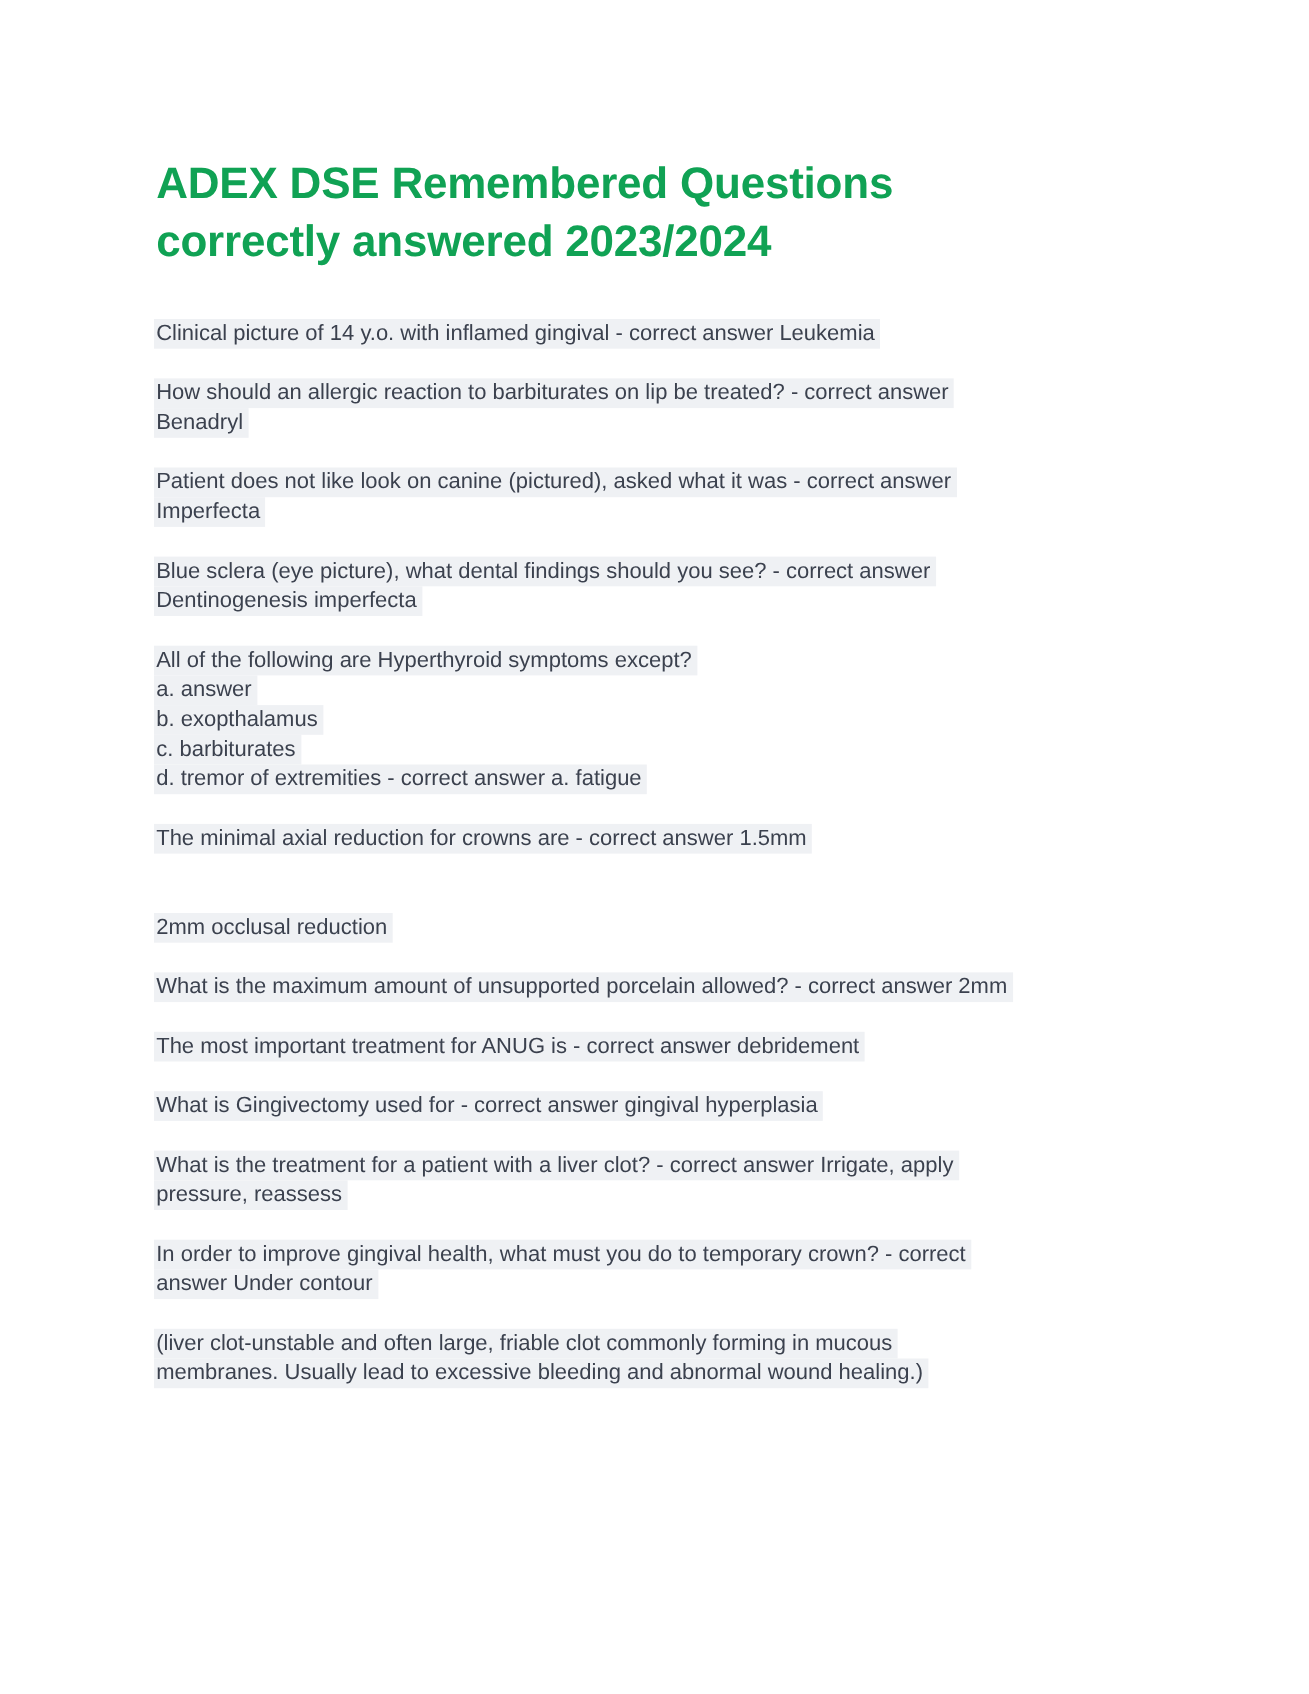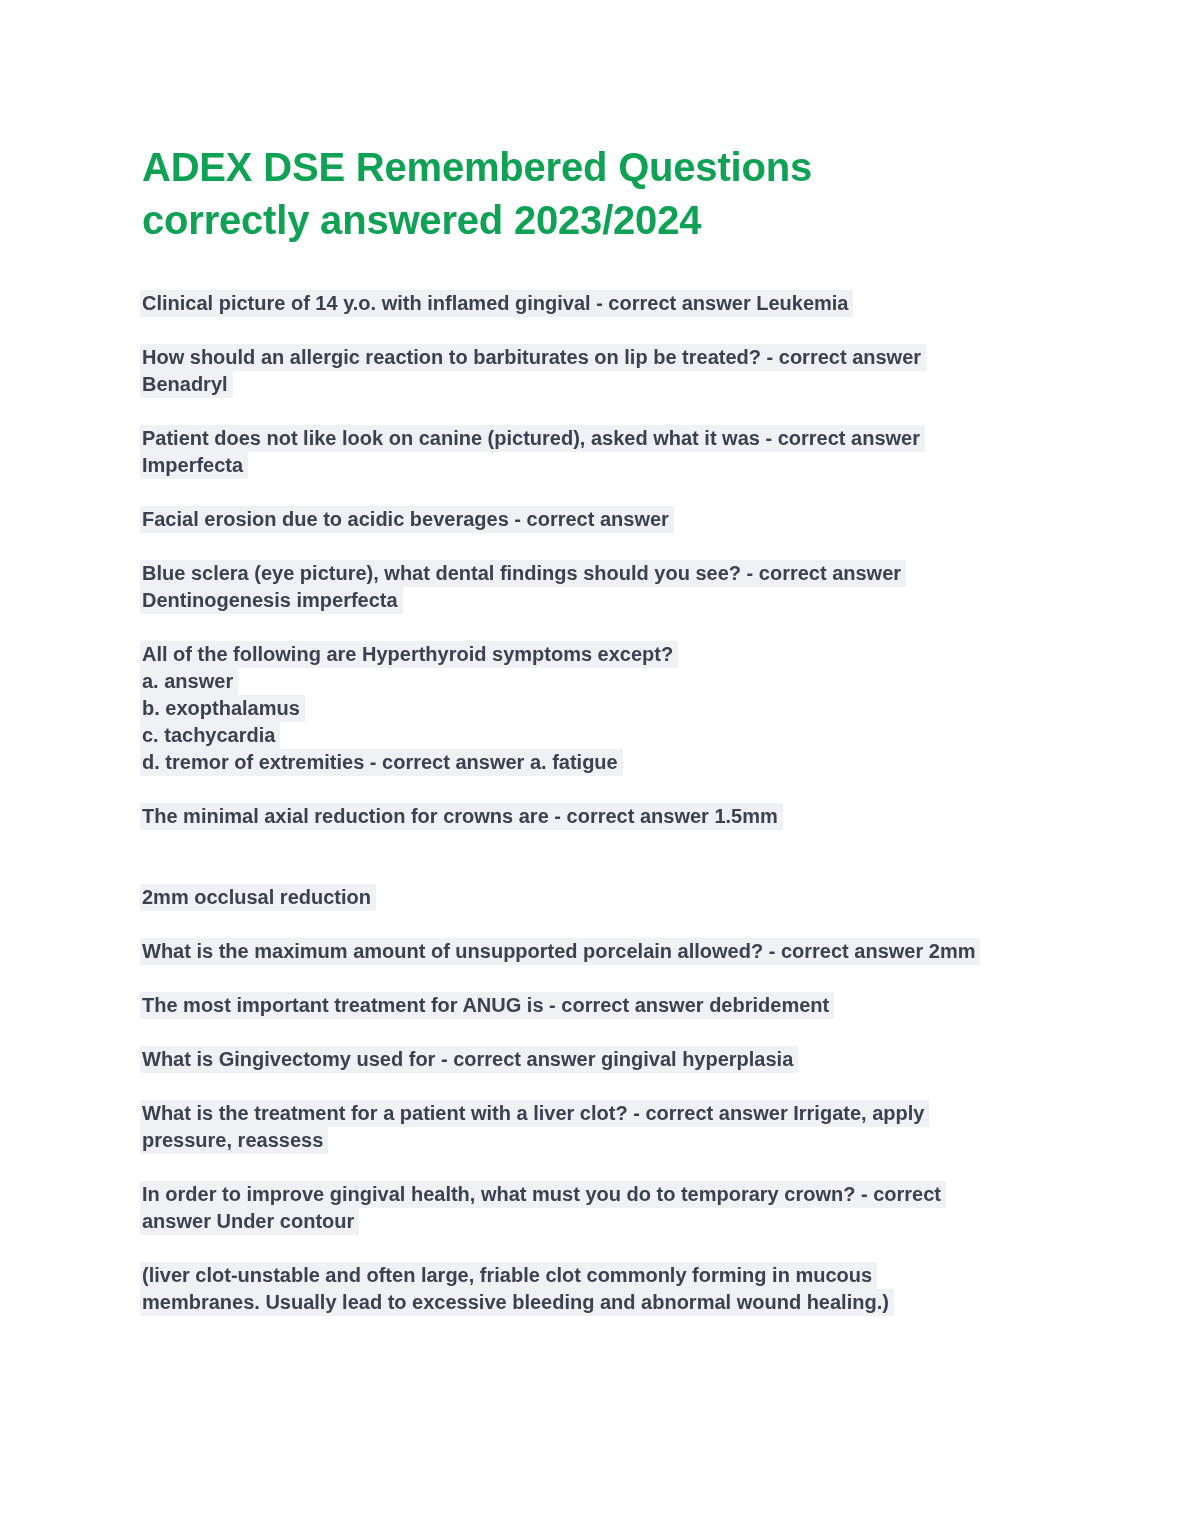--- a/index.html
+++ b/index.html
@@ -26,43 +26,41 @@
     line-height: 53px;
     font-weight: bold;
     color: var(--title-green, #10a254);
     letter-spacing: -0.2px;
   }
   p.para {
     margin: 0 0 27px 0;
     font-size: 20px;
     line-height: 27px;
     color: var(--body-text, #3b414e);
-    font-weight: bold;
   }
   .hl {
     background: var(--highlight-bg, #eff1f4);
     padding: 2px 5px 3px 2px;
     margin-left: -2px;
   }
 </style>
 </head>
 <body>
 
 <div class="page">
   <h1 class="doc-title">
     <span>ADEX DSE Remembered Questions</span><br>
     <span>correctly answered 2023/2024</span>
   </h1>
   <div>
       <p class="para"><span class="hl">Clinical picture of 14 y.o. with inflamed gingival - correct answer Leukemia</span></p>
       <p class="para"><span class="hl">How should an allergic reaction to barbiturates on lip be treated? - correct answer</span><br><span class="hl">Benadryl</span></p>
       <p class="para"><span class="hl">Patient does not like look on canine (pictured), asked what it was - correct answer</span><br><span class="hl">Imperfecta</span></p>
-      <p class="para"><span class="hl">Facial erosion due to acidic beverages - correct answer</span></p>
       <p class="para"><span class="hl">Blue sclera (eye picture), what dental findings should you see? - correct answer</span><br><span class="hl">Dentinogenesis imperfecta</span></p>
-      <p class="para"><span class="hl">All of the following are Hyperthyroid symptoms except?</span><br><span class="hl">a. answer</span><br><span class="hl">b. exopthalamus</span><br><span class="hl">c. tachycardia</span><br><span class="hl">d. tremor of extremities - correct answer a. fatigue</span></p>
+      <p class="para"><span class="hl">All of the following are Hyperthyroid symptoms except?</span><br><span class="hl">a. answer</span><br><span class="hl">b. exopthalamus</span><br><span class="hl">c. barbiturates</span><br><span class="hl">d. tremor of extremities - correct answer a. fatigue</span></p>
       <p class="para"><span class="hl">The minimal axial reduction for crowns are - correct answer 1.5mm</span></p>
       <p class="para"><br><span class="hl">2mm occlusal reduction</span></p>
       <p class="para"><span class="hl">What is the maximum amount of unsupported porcelain allowed? - correct answer 2mm</span></p>
       <p class="para"><span class="hl">The most important treatment for ANUG is - correct answer debridement</span></p>
       <p class="para"><span class="hl">What is Gingivectomy used for - correct answer gingival hyperplasia</span></p>
       <p class="para"><span class="hl">What is the treatment for a patient with a liver clot? - correct answer Irrigate, apply</span><br><span class="hl">pressure, reassess</span></p>
       <p class="para"><span class="hl">In order to improve gingival health, what must you do to temporary crown? - correct</span><br><span class="hl">answer Under contour</span></p>
       <p class="para"><span class="hl">(liver clot-unstable and often large, friable clot commonly forming in mucous</span><br><span class="hl">membranes. Usually lead to excessive bleeding and abnormal wound healing.)</span></p>
     </div>
 </div>

